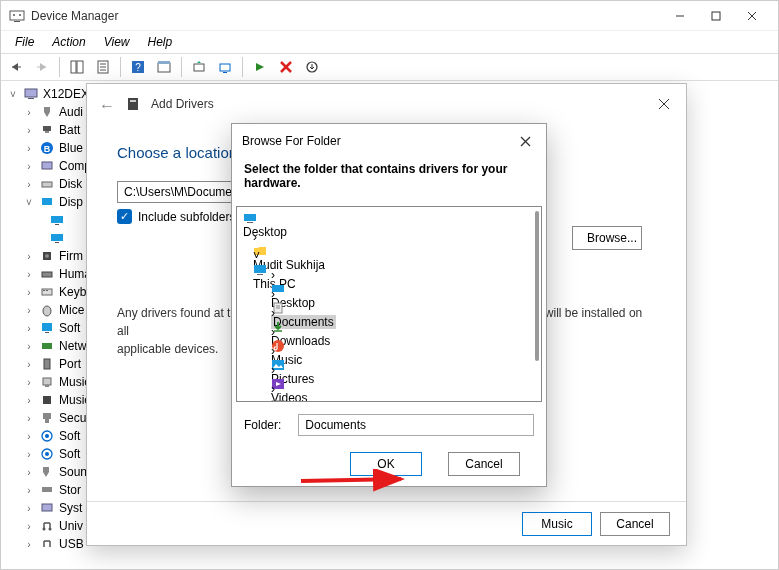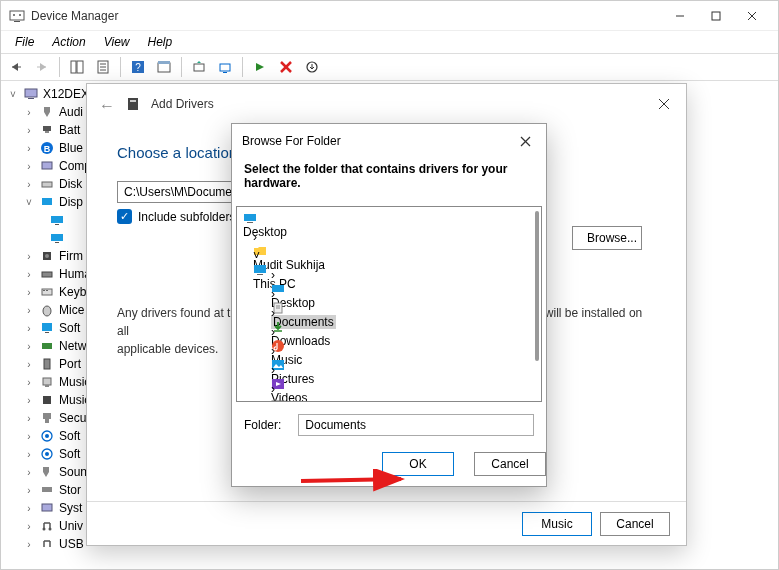--- a/index.html
+++ b/index.html
@@ -45,21 +45,21 @@
 
 .dlg { position: absolute; left: 230px; top: 122px; width: 316px; height: 364px; background: #fff; border: 1px solid #999; box-shadow: 0 10px 28px rgba(0,0,0,.28); }
 .dlg .dhead { height: 34px; display: flex; align-items: center; padding: 0 10px; justify-content: space-between; font-size: 12px; }
 .dlg .dclose { width: 22px; height: 22px; display:flex; align-items:center; justify-content:center; }
 .dlg .prompt { padding: 4px 12px 10px; font-size: 12px; font-weight: bold; }
 .dlg .foldertree { margin: 6px 4px; border: 1px solid #888; height: 196px; overflow: auto; padding: 4px 2px; position:relative; }
 .dlg .foldertree .row { height: 19px; }
 .dlg .foldertree .sel { background: #d0d0d0; padding: 0 2px; }
 .dlg .folderrow { display: flex; align-items: center; gap: 17px; padding: 6px 12px; }
 .dlg .folderrow input { flex: 1; border: 1px solid #aaa; padding: 3px 6px; font-size: 12px; }
-.dlg .dbtns { display: flex; justify-content: flex-end; gap: 20px; padding: 10px 0; }
+.dlg .dbtns { display: flex; justify-content: flex-end; gap: 26px; padding: 10px 26px; }
 
 
 svg { display: block; }
 
 
 .arrow-annot { position: absolute; left: 296px; top: 468px; pointer-events: none; }
 
 </style>
 </head>
 <body>

